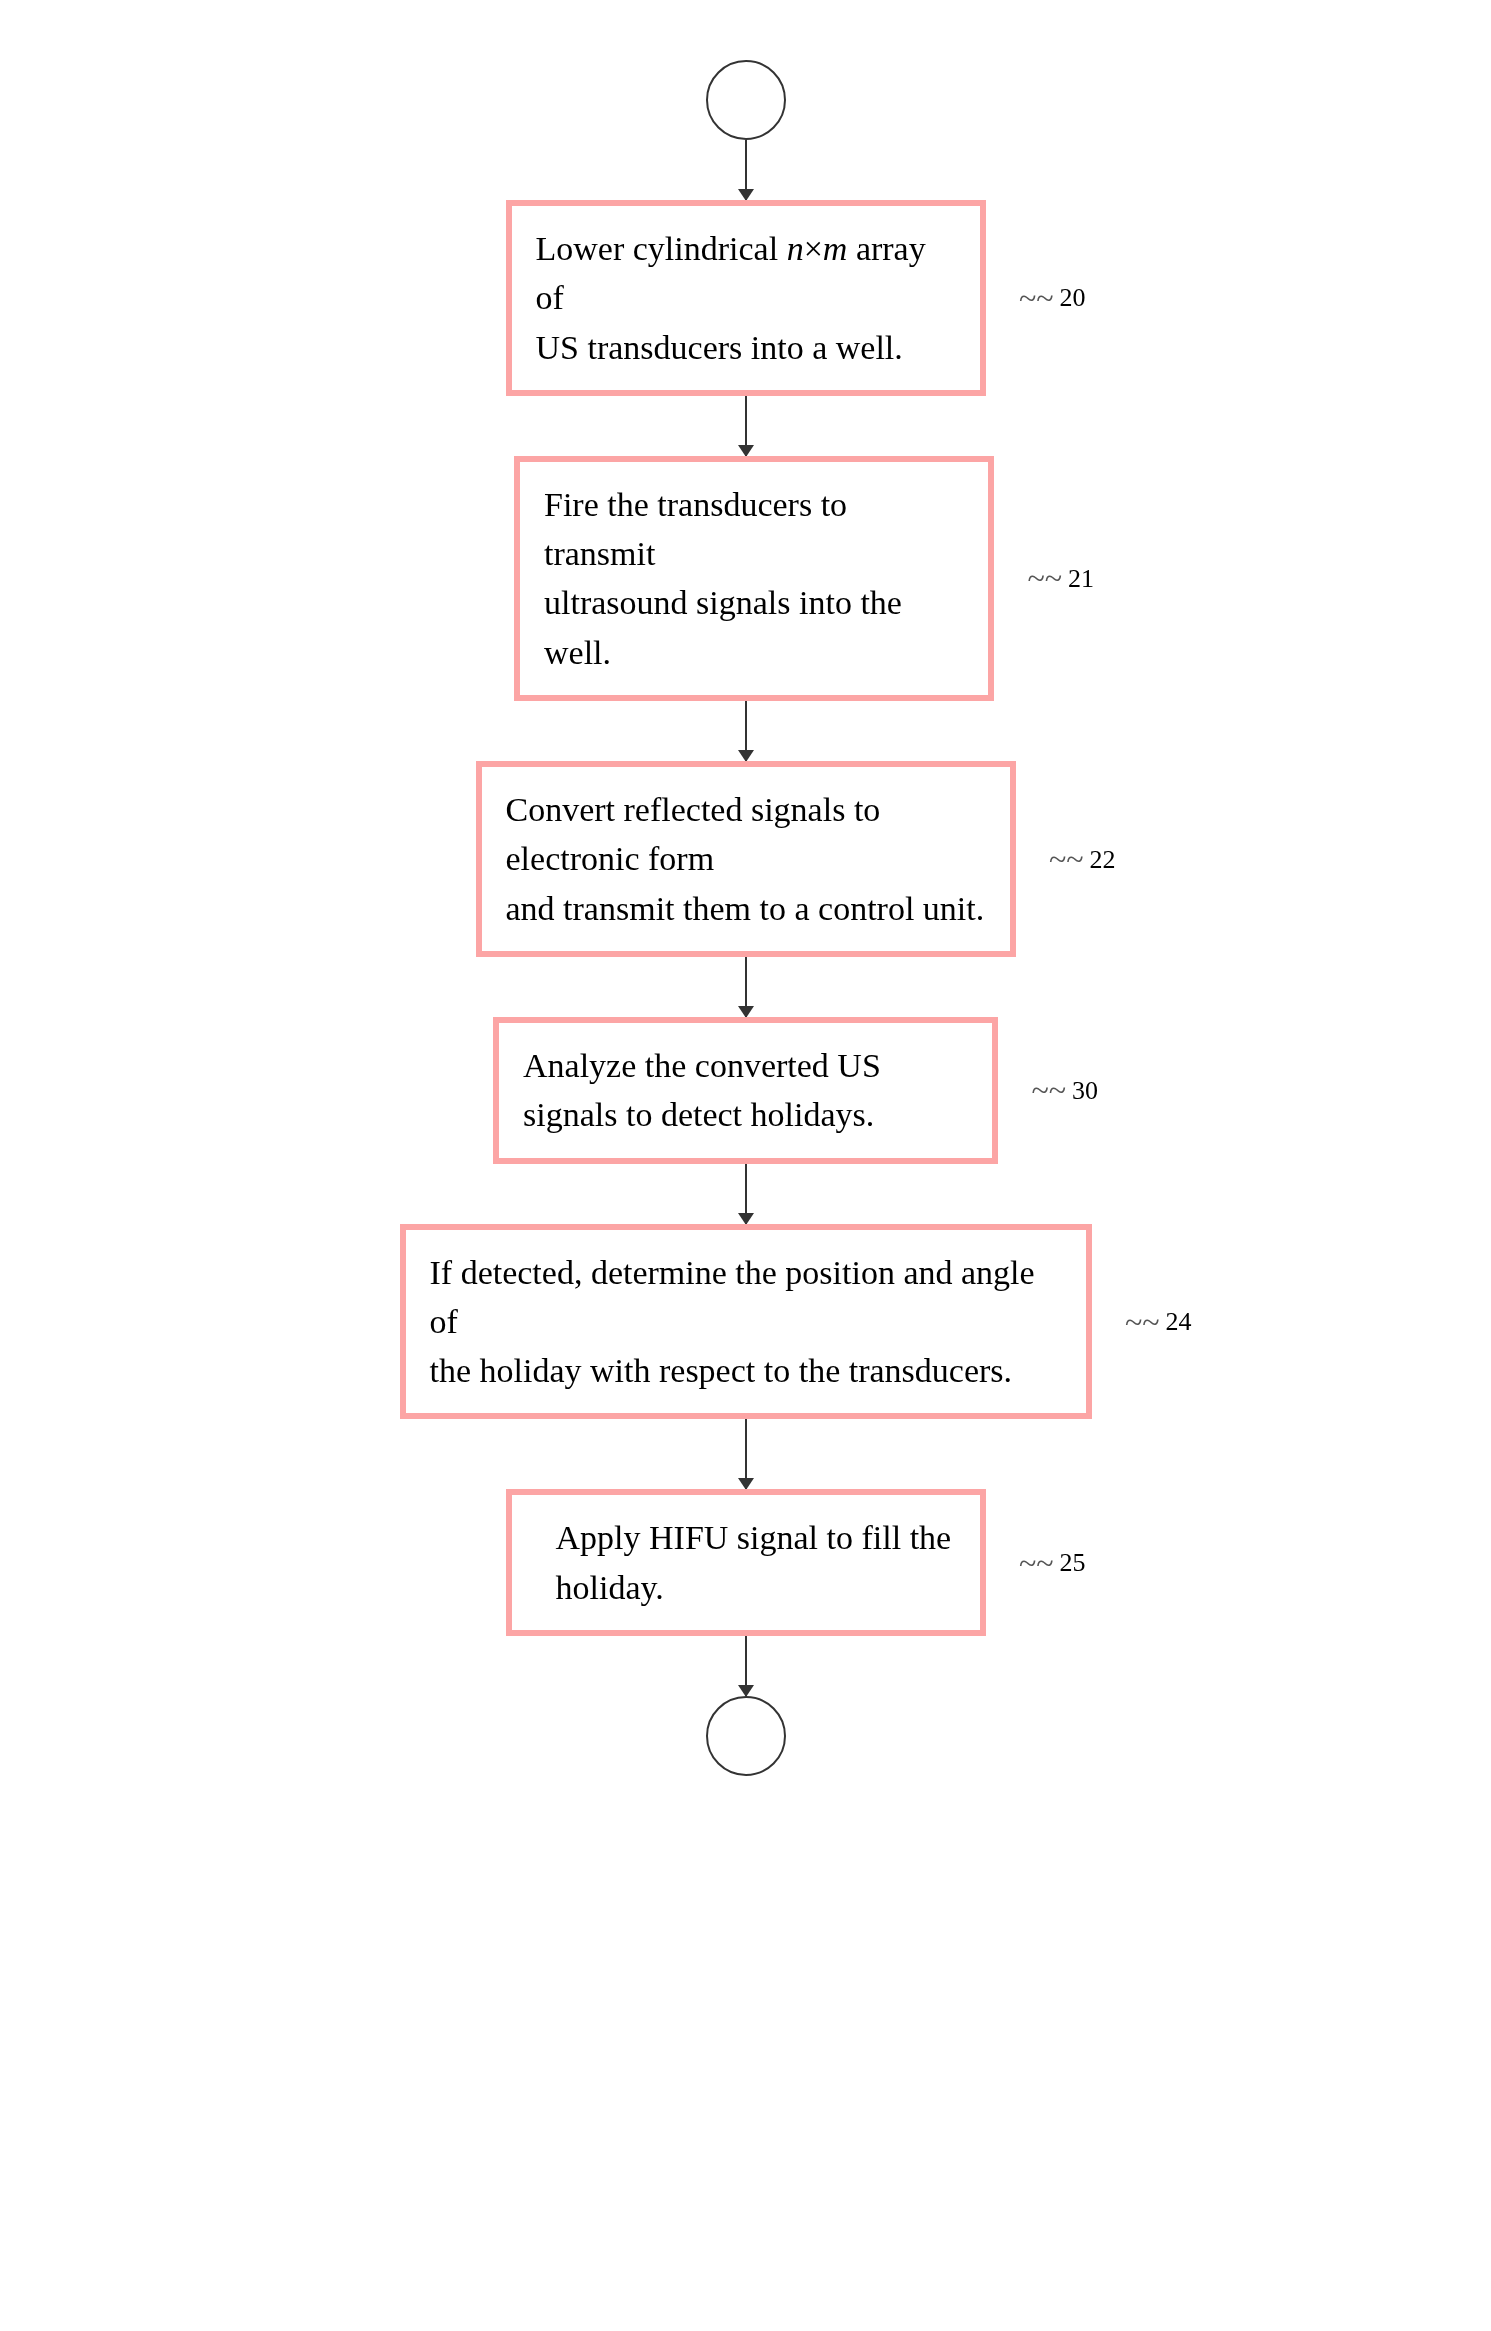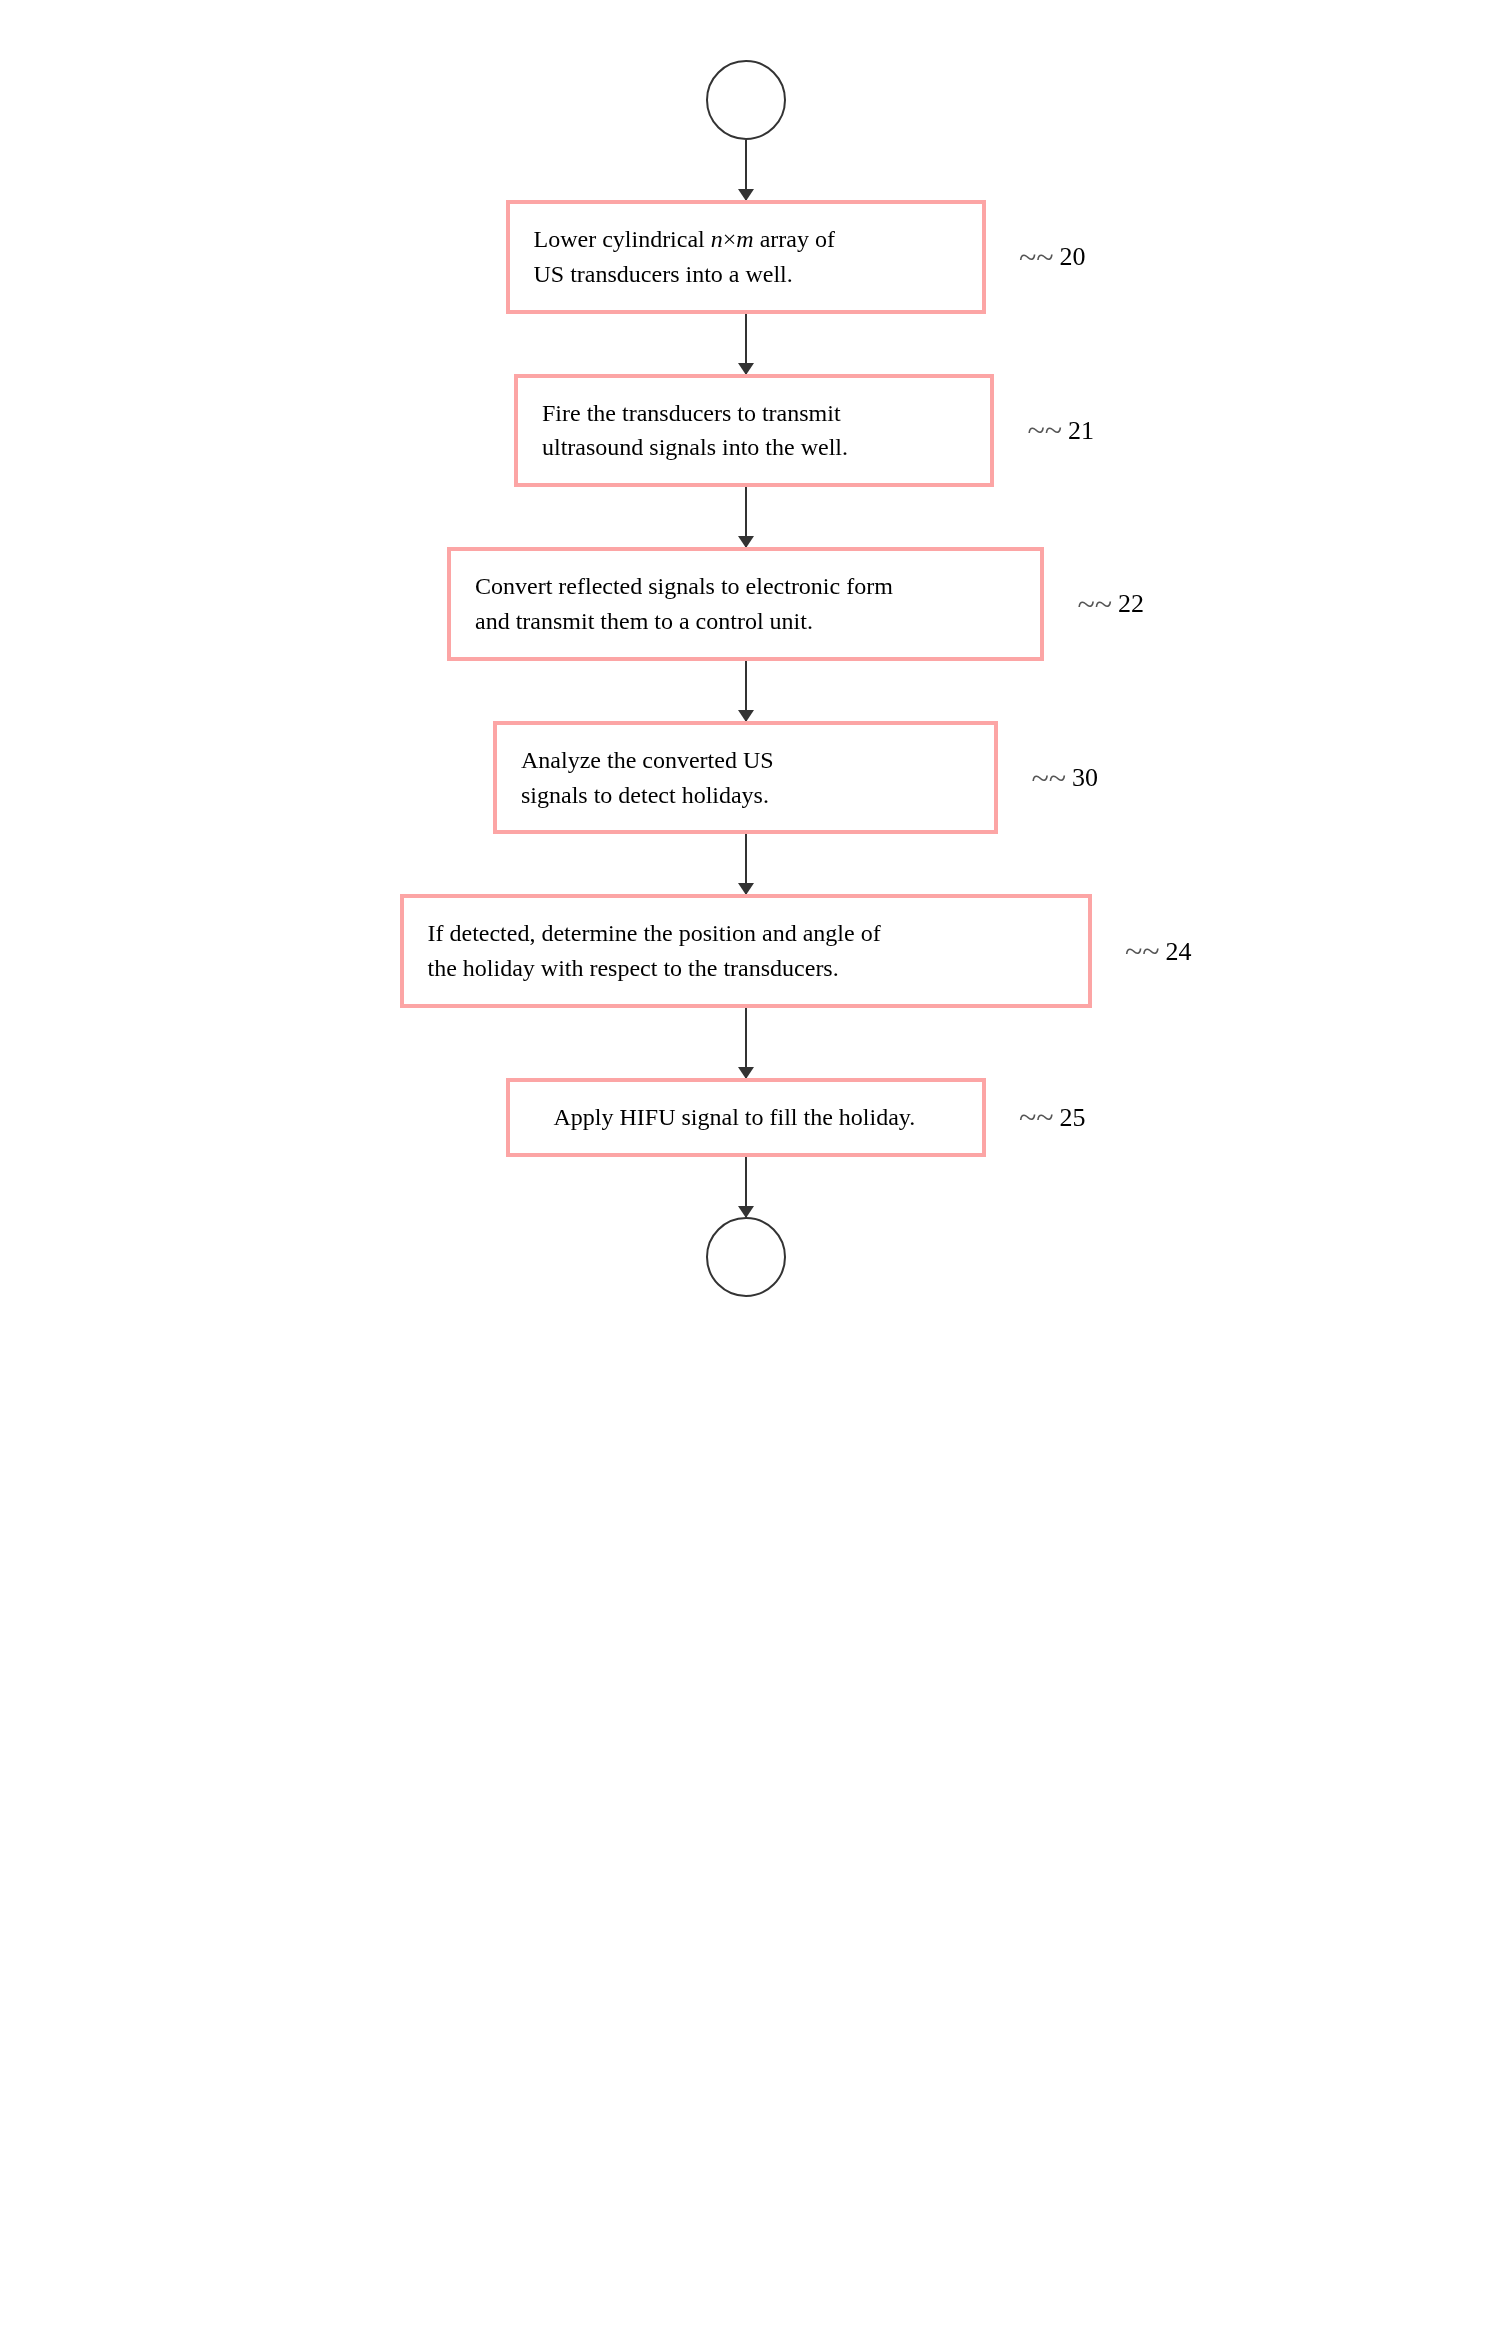--- a/index.html
+++ b/index.html
@@ -28,25 +28,25 @@
       width: 80px;
       height: 80px;
       border-radius: 50%;
       border: 2px solid #333;
       background: #fff;
       flex-shrink: 0;
     }
 
     
     .process-box {
-      border: 4px solid #fca5a5;
+      border: 6px solid #fca5a5;
       background: #fff;
       padding: 18px 24px;
       text-align: left;
-      font-size: 24px;
+      font-size: 34px;
       line-height: 1.45;
       position: relative;
     }
 
     
     .arrow-down {
       width: 2px;
       background: #333;
       position: relative;
       display: flex;
@@ -131,21 +131,21 @@
         <span class="squiggle">~~</span>
         <span>21</span>
       </div>
     </div>
   </div>
 
   <div class="arrow-down" style="height:60px;"></div>
 
   <div class="box-wrapper">
     <div class="box-inner">
-      <div class="process-box" style="width:597px;">
+      <div class="process-box" style="width:540px;">
         Convert reflected signals to electronic form<br>and transmit them to a control unit.
       </div>
       <div class="ref-label" style="top:50%; transform:translateY(-50%);">
         <span class="squiggle">~~</span>
         <span>22</span>
       </div>
     </div>
   </div>
 
   <div class="arrow-down" style="height:60px;"></div>

